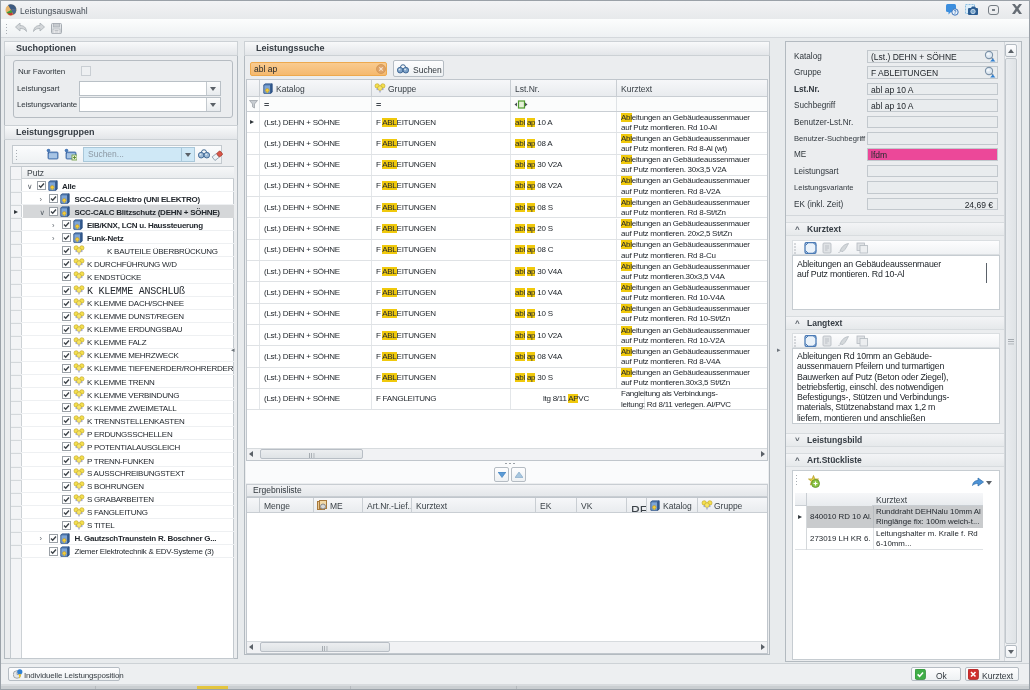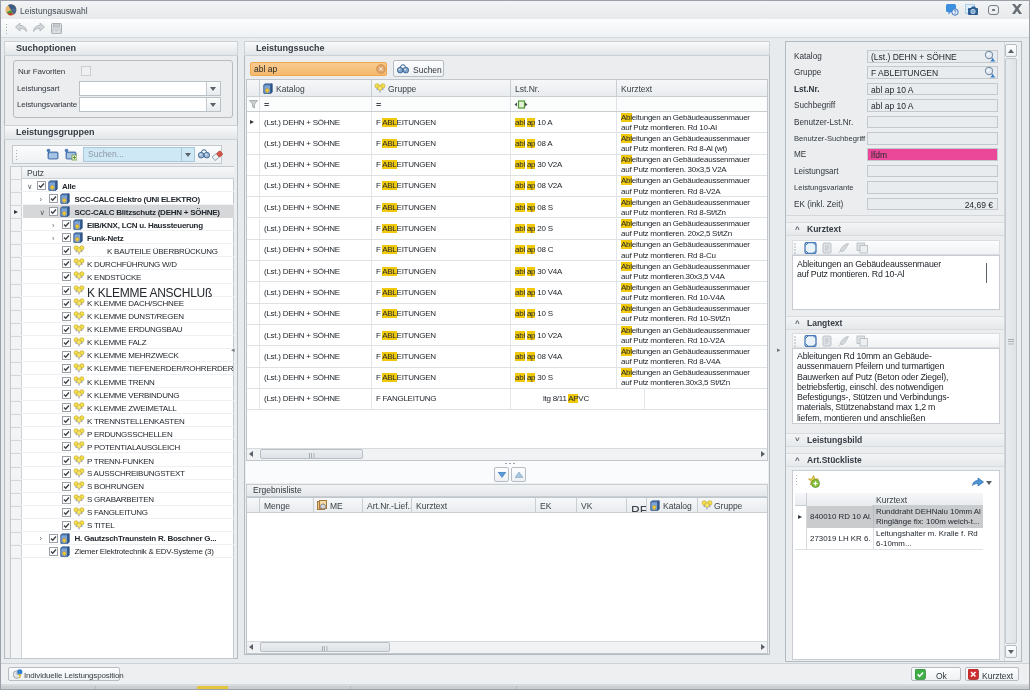--- a/index.html
+++ b/index.html
@@ -310,21 +310,21 @@
       <div style="position: absolute; left: 61.5px; top: 1px;">
         <svg width="12" height="10" viewBox="0 0 13 11">
           <circle cx="3.4" cy="3.2" r="2.4" fill="#f5e04e" stroke="#c0a428" stroke-width="0.7"></circle>
           <circle cx="9.6" cy="3.2" r="2.4" fill="#f5e04e" stroke="#c0a428" stroke-width="0.7"></circle>
           <circle cx="6.5" cy="5.6" r="2.6" fill="#f7e668" stroke="#c0a428" stroke-width="0.7"></circle>
           <rect x="2.8" y="5.8" width="1.2" height="2" fill="#8a94c8"></rect>
           <rect x="9" y="5.8" width="1.2" height="2" fill="#8a94c8"></rect>
           <rect x="5.9" y="8.4" width="1.2" height="2" fill="#8a94c8"></rect>
         </svg>
       </div>
-      <div style="position: absolute; left: 76px; top: 2.5px; font-size: 12px; letter-spacing: -0.25px; white-space: nowrap; color: rgb(35, 40, 46);">K KLEMME ANSCHLUß</div>
+      <div style="position: absolute; left: 76px; top: 2.5px; font-size: 10px; letter-spacing: -0.25px; white-space: nowrap; color: rgb(35, 40, 46); font-family: Liberation Mono, monospace;">K KLEMME ANSCHLUß</div>
     </div>
     <div style="position: absolute; left: 0px; top: 117.63px; width: 223px; height: 13.07px; border-bottom: 1px solid rgb(238, 240, 242);">
       <div style="position: absolute; left: 50.5px; top: 2px;">
         <svg width="9" height="9" viewBox="0 0 9 9">
           <rect x="0.5" y="0.5" width="8" height="8" fill="#fff" stroke="#9aa0a6"></rect>
           <path d="M2 4.5 L3.7 6.3 L7 2.5" stroke="#3c4248" stroke-width="1.3" fill="none"></path>
         </svg>
       </div>
       <div style="position: absolute; left: 61.5px; top: 1px;">
         <svg width="12" height="10" viewBox="0 0 13 11">
@@ -983,20 +983,23 @@
     <div style="position: absolute; left: 0px; top: 276.9px; width: 520px; height: 21.3px; border-bottom: 1px solid rgb(223, 226, 229);">
       <div class="cell" style="left: 0px; top: 0px; width: 13px; height: 100%; border-right: 1px solid rgb(227, 230, 233);"></div>
       <div class="cell" style="left: 13px; top: 0px; width: 112px; height: 100%; border-right: 1px solid rgb(227, 230, 233);">
         <span style="position:absolute;left:4px;top:5.5px;font-size:8px;letter-spacing:-0.25px;color:#23282e;">(Lst.) DEHN + SÖHNE</span>
       </div>
       <div class="cell" style="left: 125px; top: 0px; width: 139px; height: 100%; border-right: 1px solid rgb(227, 230, 233);">
         <span style="position:absolute;left:4px;top:5.5px;font-size:8px;letter-spacing:-0.25px;color:#23282e;">F FANGLEITUNG</span>
       </div>
       <div class="cell" style="left: 264px; top: 0px; width: 106px; height: 100%; border-right: 1px solid rgb(227, 230, 233); margin-left: 28px;">
         <span style="position:absolute;left:4px;top:5.5px;font-size:8px;letter-spacing:-0.25px;color:#23282e;">ltg 8/11 <span class="hl">AP</span>VC</span>
+      </div>
+      <div class="cell" style="left: 370px; top: 0px; width: 150px; height: 100%; border-right: none;">
+        <span style="position:absolute;left:4px;top:0.5px;font-size:8px;letter-spacing:-0.25px;line-height:10.2px;color:#23282e;">Fangleitung als Verbindungs-<br>leitung: Rd 8/11 verlegen. Al/PVC</span>
       </div>
     </div>
   </div>
 
 <div class="abs" id="mthscroll" style="left:247px;top:448px;width:520px;height:12px;">
     <div style="position: absolute; left: 0px; top: 0px; width: 100%; height: 12px; background: rgb(241, 242, 244); border-top: 1px solid rgb(215, 219, 222);"></div>
     <div style="position: absolute; left: 2px; top: 3px; width: 0px; height: 0px; border-top: 3.5px solid transparent; border-bottom: 3.5px solid transparent; border-right: 4px solid rgb(91, 97, 104);"></div>
     <div style="position: absolute; right: 2px; top: 3px; width: 0px; height: 0px; border-top: 3.5px solid transparent; border-bottom: 3.5px solid transparent; border-left: 4px solid rgb(91, 97, 104);"></div>
     <div style="position: absolute; left: 13px; top: 1px; width: 103px; height: 10px; background: linear-gradient(rgb(236, 238, 240), rgb(223, 227, 230)); border: 1px solid rgb(184, 190, 197); border-radius: 2px;">
       <div style="position: absolute; left: 50%; top: 3px; margin-left: -3px; width: 6px; height: 5px; background-image: linear-gradient(90deg, rgb(154, 160, 166) 1px, transparent 1px); background-size: 2.3px 5px;"></div>

